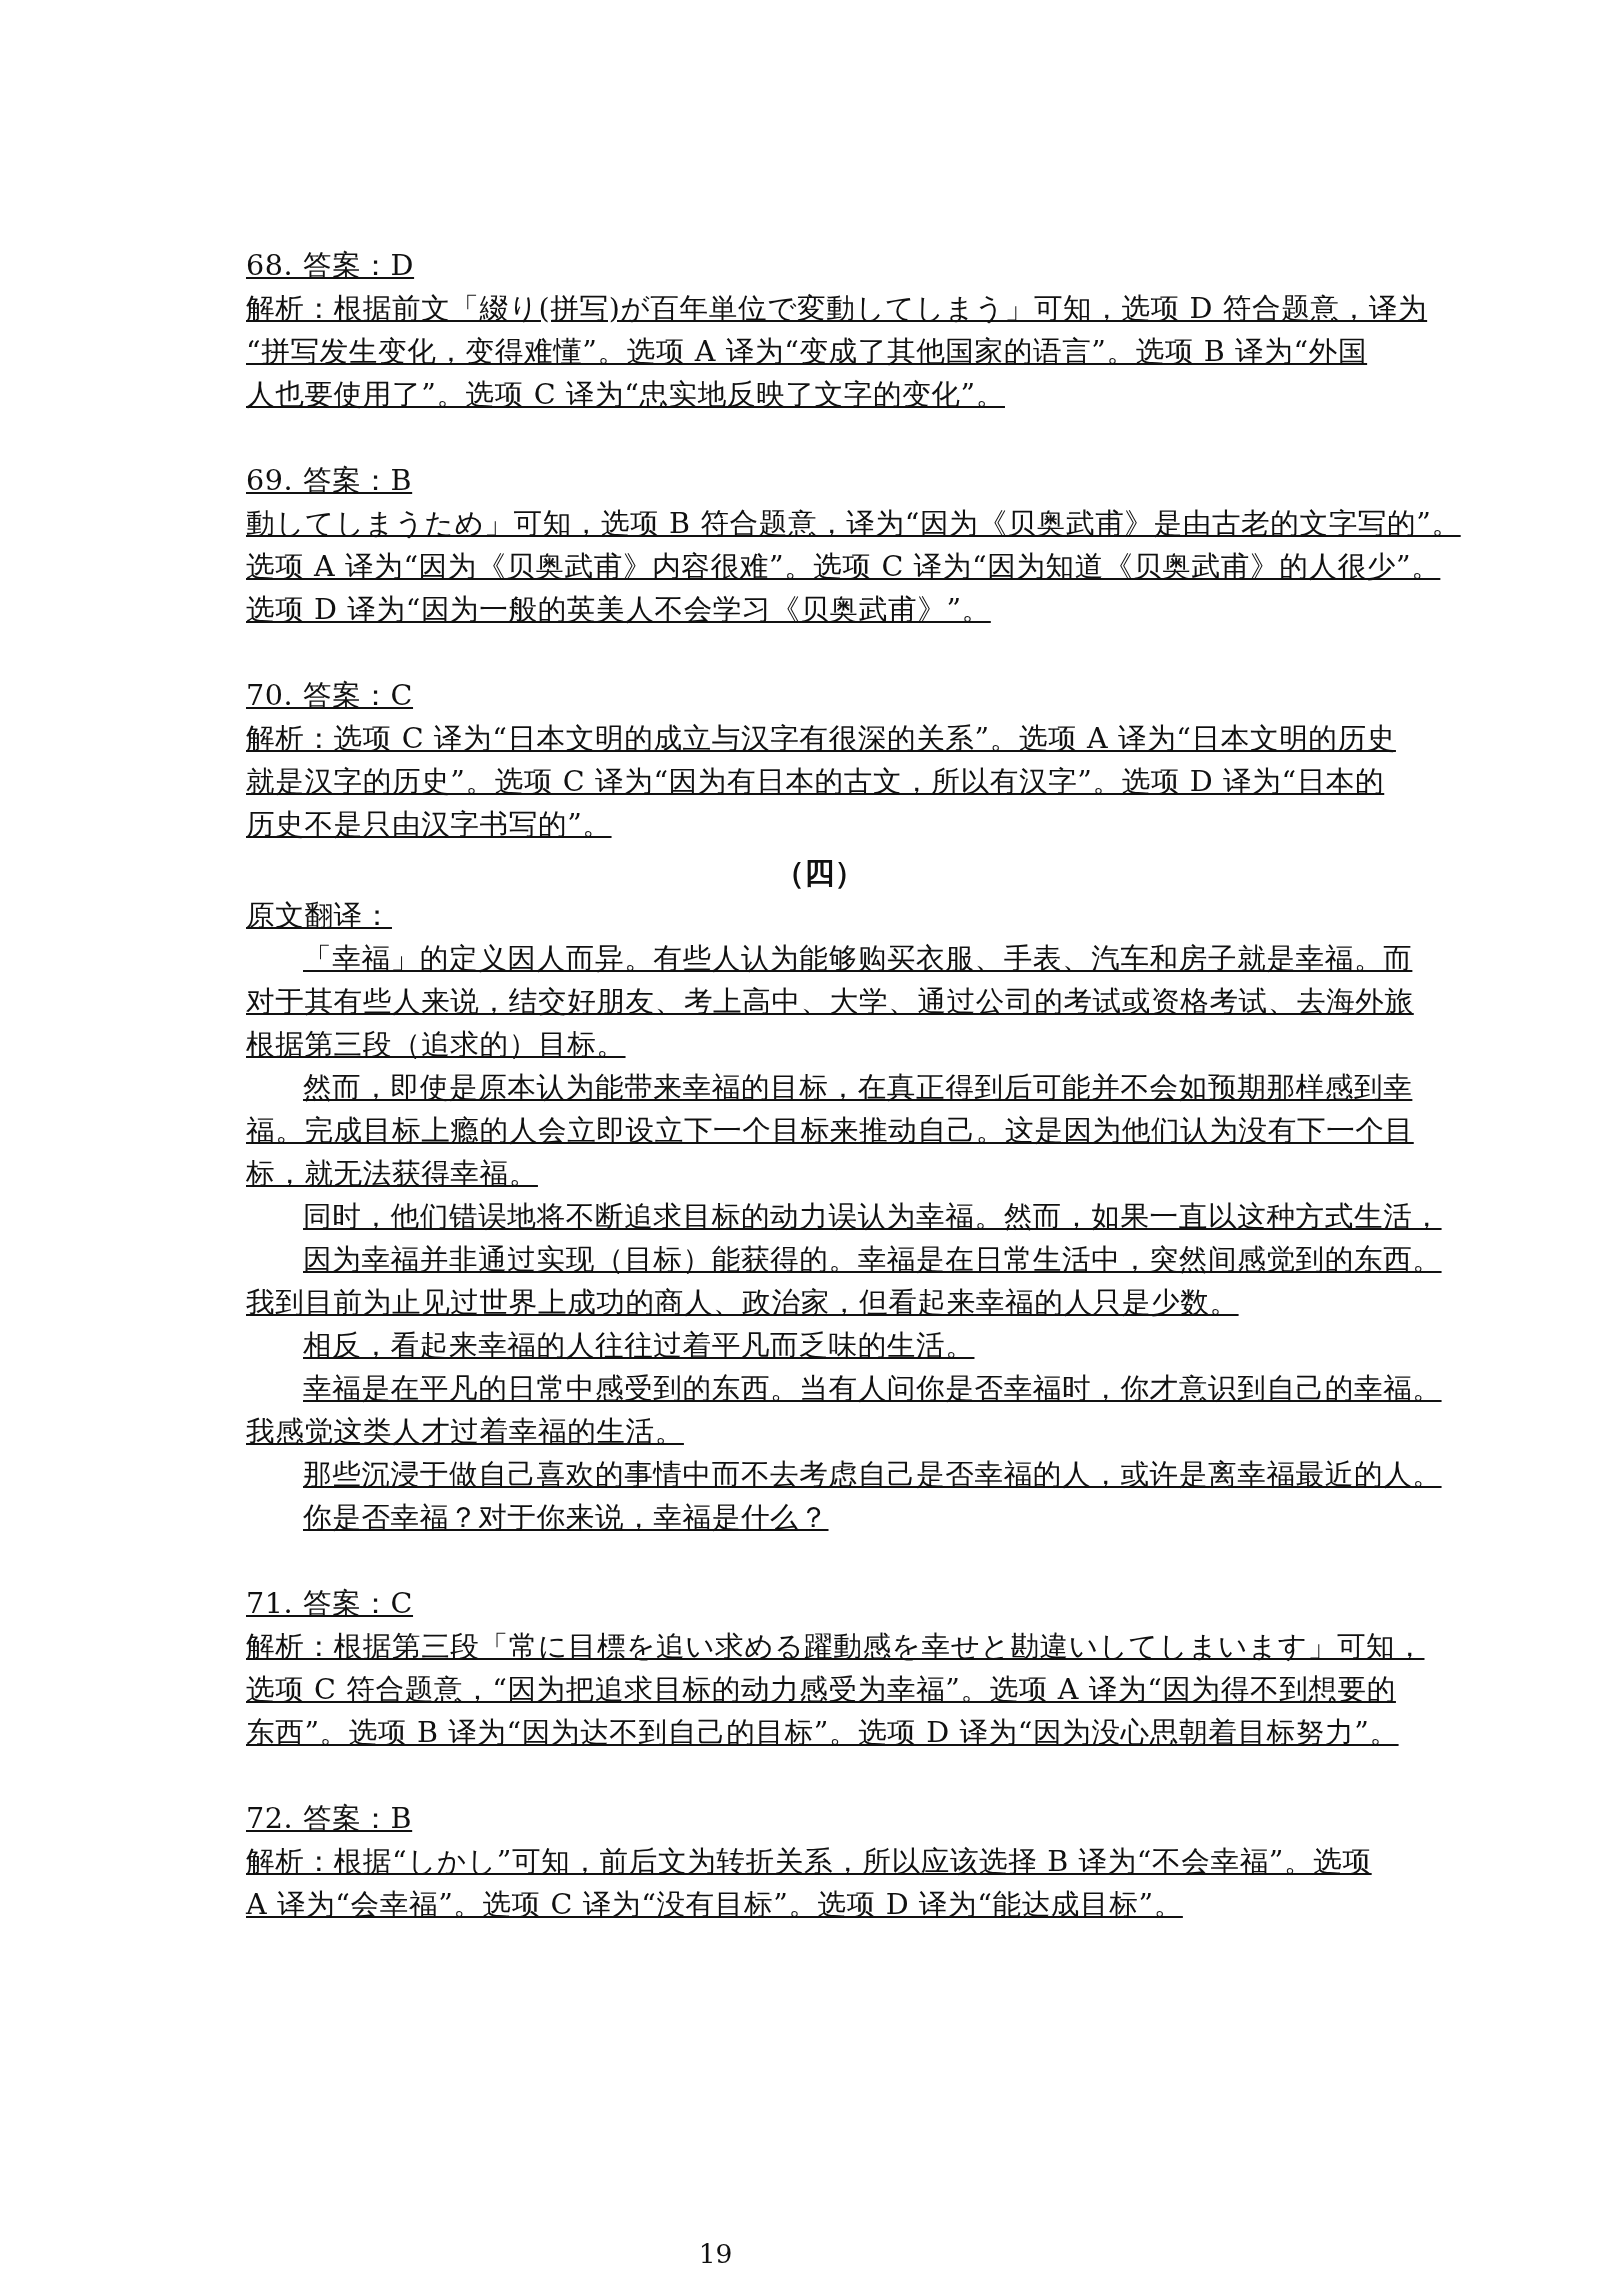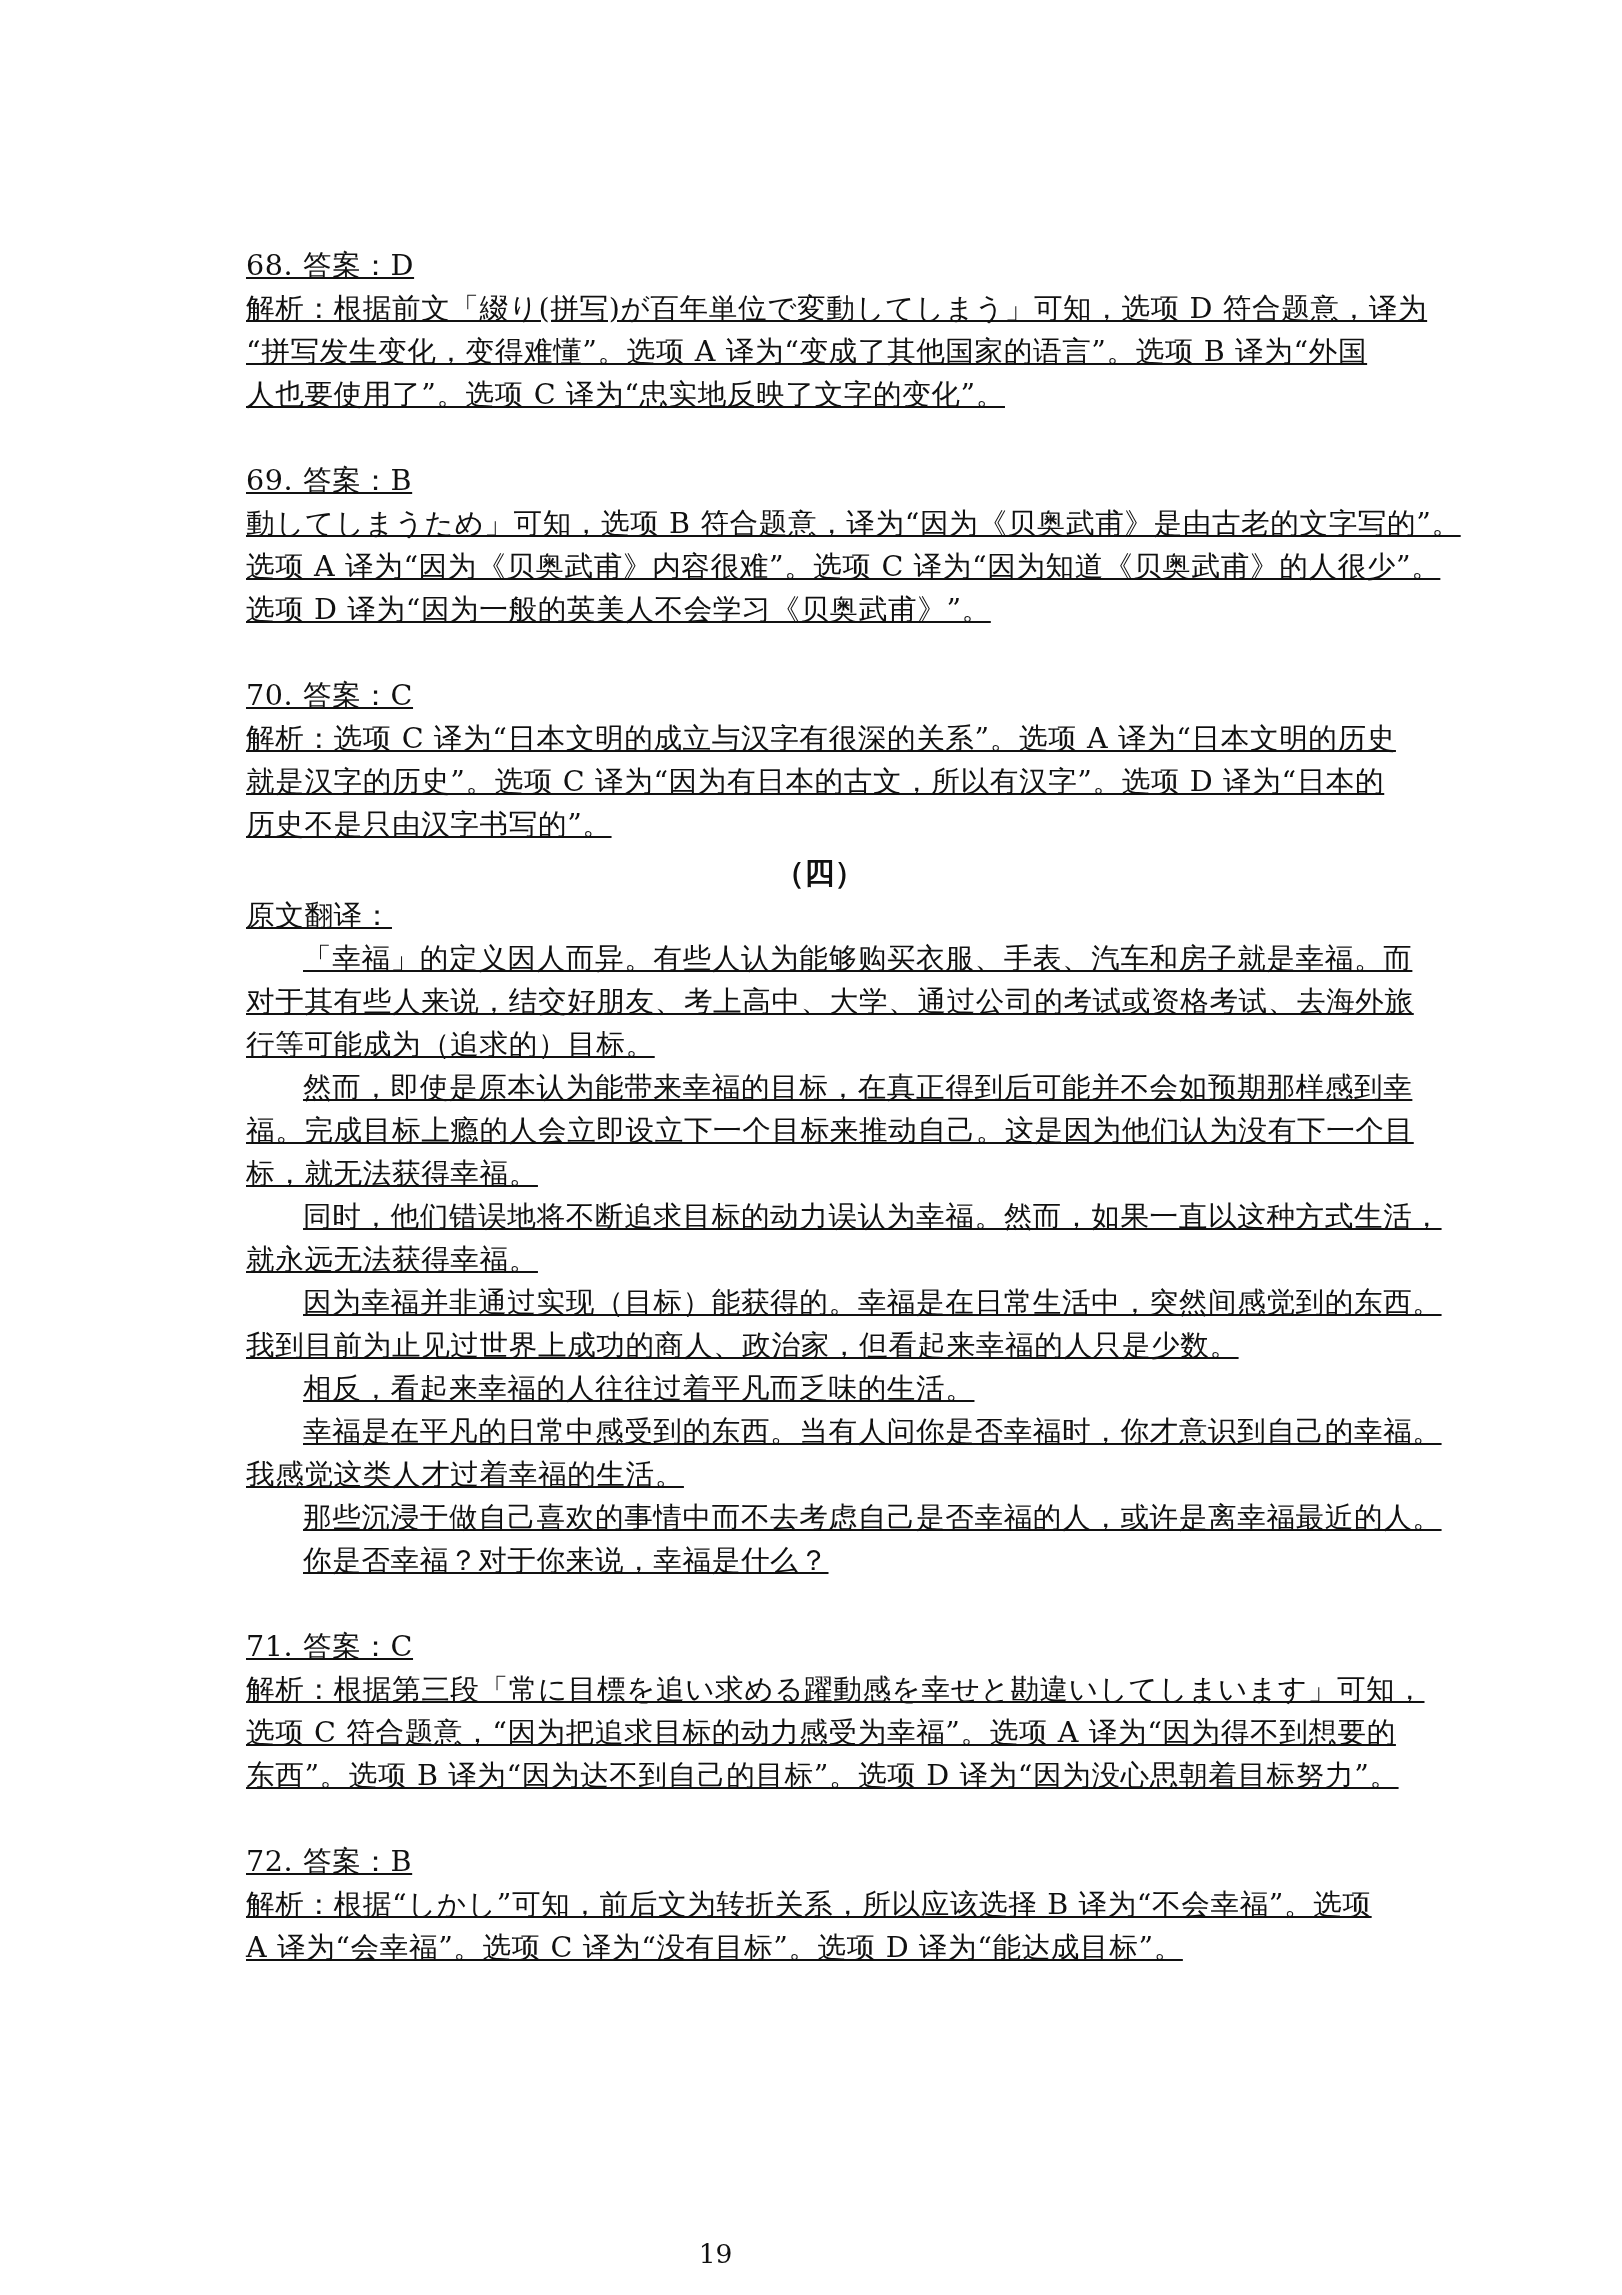--- a/index.html
+++ b/index.html
@@ -53,30 +53,29 @@
   </div>
 
   <div class="heading">（四）</div>
 
   <div>
     <div class="line">原文翻译：</div>
 
     <div>
       <div class="line indent">「幸福」的定义因人而异。有些人认为能够购买衣服、手表、汽车和房子就是幸福。而</div>
       <div class="line">对于其有些人来说，结交好朋友、考上高中、大学、通过公司的考试或资格考试、去海外旅</div>
-      <div class="line">行等可能成为（追求的）目标。</div>
+      <div class="line">根据第三段（追求的）目标。</div>
     </div>
     <div>
       <div class="line indent">然而，即使是原本认为能带来幸福的目标，在真正得到后可能并不会如预期那样感到幸</div>
       <div class="line">福。完成目标上瘾的人会立即设立下一个目标来推动自己。这是因为他们认为没有下一个目</div>
       <div class="line">标，就无法获得幸福。</div>
     </div>
     <div>
       <div class="line indent">同时，他们错误地将不断追求目标的动力误认为幸福。然而，如果一直以这种方式生活，</div>
-      <div class="line">就永远无法获得幸福。</div>
     </div>
     <div>
       <div class="line indent">因为幸福并非通过实现（目标）能获得的。幸福是在日常生活中，突然间感觉到的东西。</div>
       <div class="line">我到目前为止见过世界上成功的商人、政治家，但看起来幸福的人只是少数。</div>
     </div>
     <div>
       <div class="line indent">相反，看起来幸福的人往往过着平凡而乏味的生活。</div>
     </div>
     <div>
       <div class="line indent">幸福是在平凡的日常中感受到的东西。当有人问你是否幸福时，你才意识到自己的幸福。</div>

